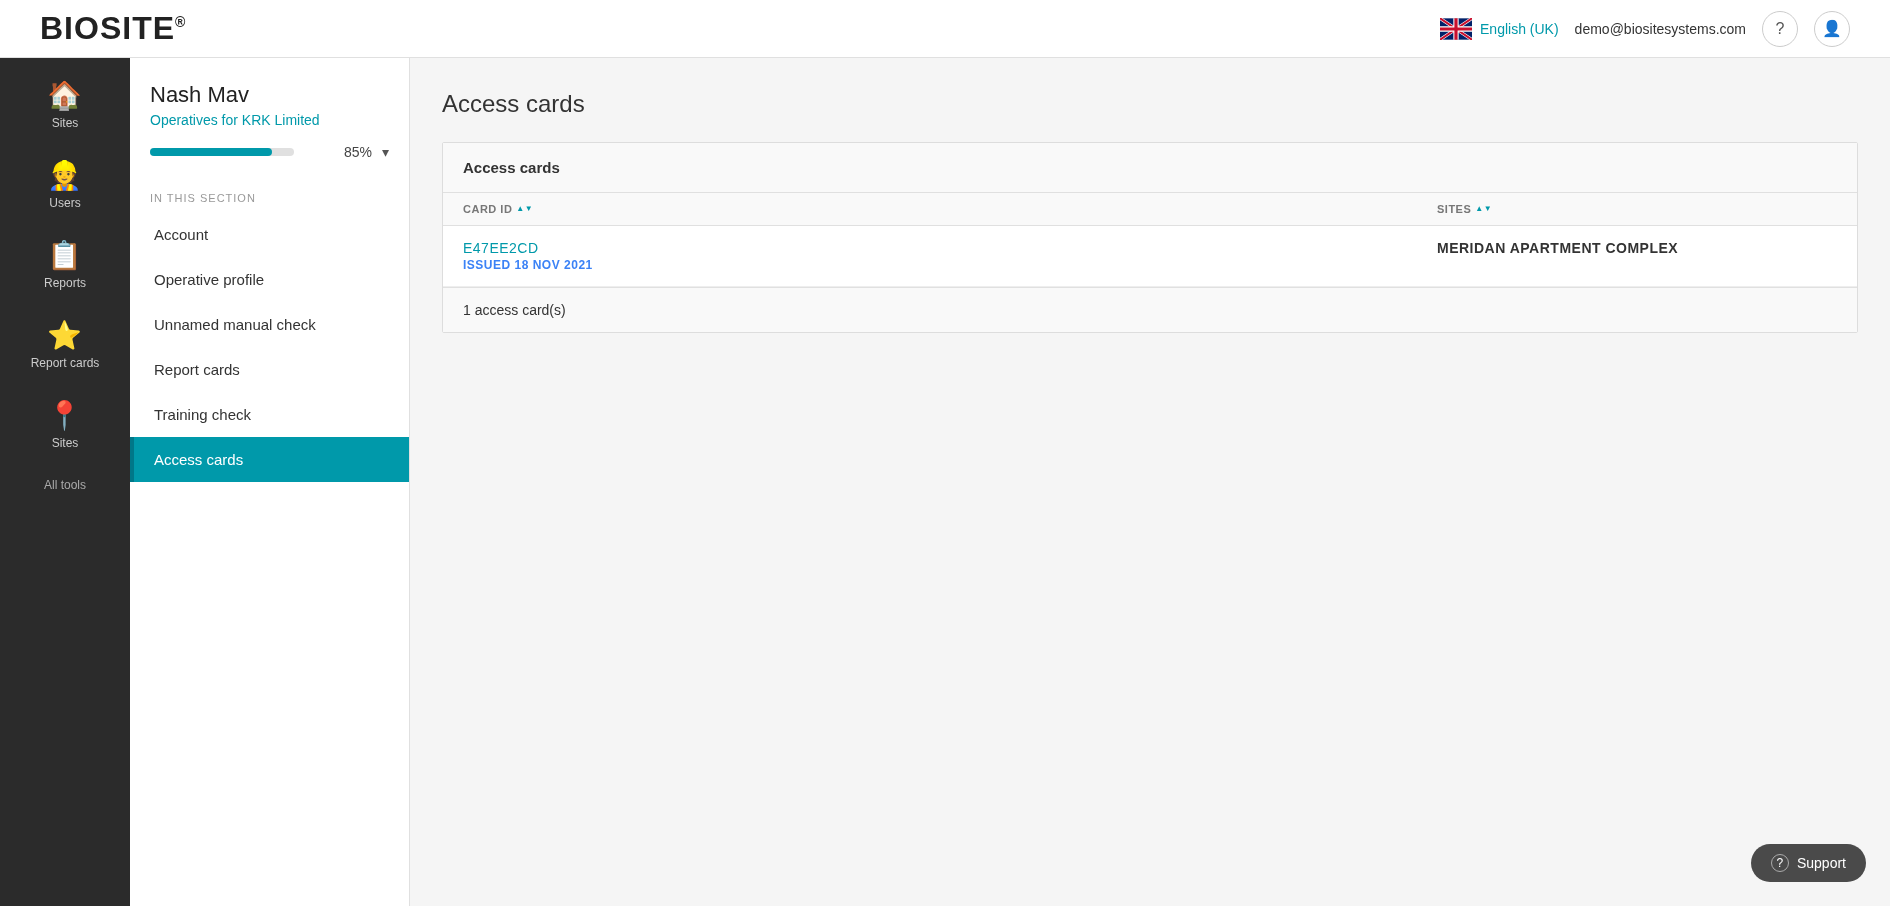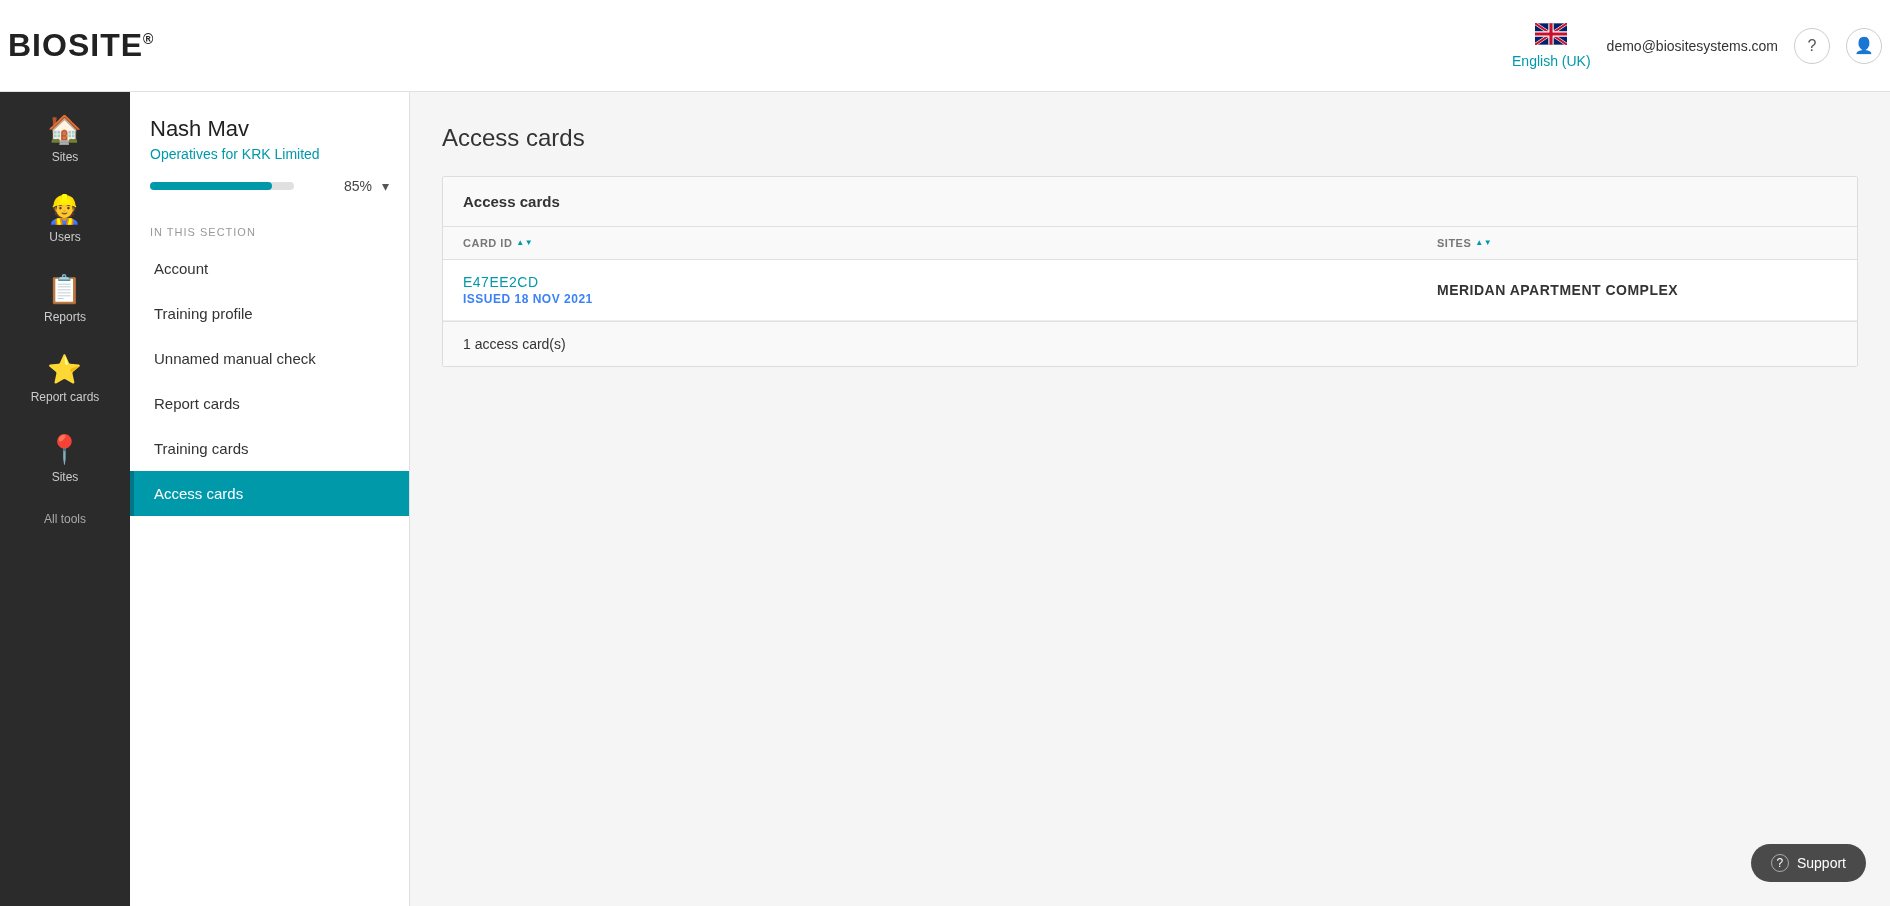--- a/index.html
+++ b/index.html
@@ -4,22 +4,22 @@
   <style>
     * { box-sizing: border-box; margin: 0; padding: 0; }
     body { font-family: Arial, sans-serif; background: #f5f5f5; display: flex; flex-direction: column; height: 100vh; overflow: hidden; }
 
     
     .header {
       display: flex;
       align-items: center;
       justify-content: space-between;
       background: #fff;
-      height: 92px;
-      padding: 0 8px;
+      height: 58px;
+      padding: 0 40px;
       border-bottom: 1px solid #e0e0e0;
       flex-shrink: 0;
       gap: 36px;
     }
     .header-logo {
       font-size: 32px;
       font-weight: 900;
       letter-spacing: 1px;
       color: #222;
     }
@@ -28,21 +28,20 @@
     .header-right {
       display: flex;
       align-items: center;
       gap: 16px;
     }
     .lang-flag {
       display: flex;
       align-items: center;
       gap: 8px;
       cursor: pointer;
-      flex-direction: column;
     }
     .lang-label {
       color: #0099aa;
       font-size: 14px;
     }
     .user-email {
       font-size: 14px;
       color: #333;
     }
     .header-icon-btn {
@@ -233,21 +232,21 @@
       flex-direction: column;
       gap: 0px;
       font-size: 8px;
       color: #0099aa;
       line-height: 1;
     }
     .data-row {
       display: flex;
       padding: 14px 20px;
       border-bottom: 1px solid #eee;
-      align-items: center;
+      align-items: flex-start;
     }
     .data-row:last-child { border-bottom: none; }
     .card-id-link {
       color: #0099aa;
       font-size: 14px;
       font-weight: 500;
       cursor: pointer;
       text-decoration: none;
     }
     .card-id-issued {
@@ -349,24 +348,24 @@
           <div class="progress-bar-fill" style="width: 85%"></div>
         </div>
         <span class="progress-pct">85%</span>
         <span class="progress-chevron">▾</span>
       </div>
     </div>
 
     <div class="section-label">IN THIS SECTION</div>
 
     <div class="sidebar-nav-item">Account</div>
-    <div class="sidebar-nav-item">Training profile</div>
+    <div class="sidebar-nav-item">Operative profile</div>
     <div class="sidebar-nav-item">Unnamed manual check</div>
     <div class="sidebar-nav-item">Report cards</div>
-    <div class="sidebar-nav-item">Training cards</div>
+    <div class="sidebar-nav-item">Training check</div>
     <div class="sidebar-nav-item active">Access cards</div>
   </aside>
 
   <main class="content-area">
     <h1 class="page-title">Access cards</h1>
 
     <div class="card-section">
       <div class="card-section-header">Access cards</div>
 
       <div class="table-header-row">

